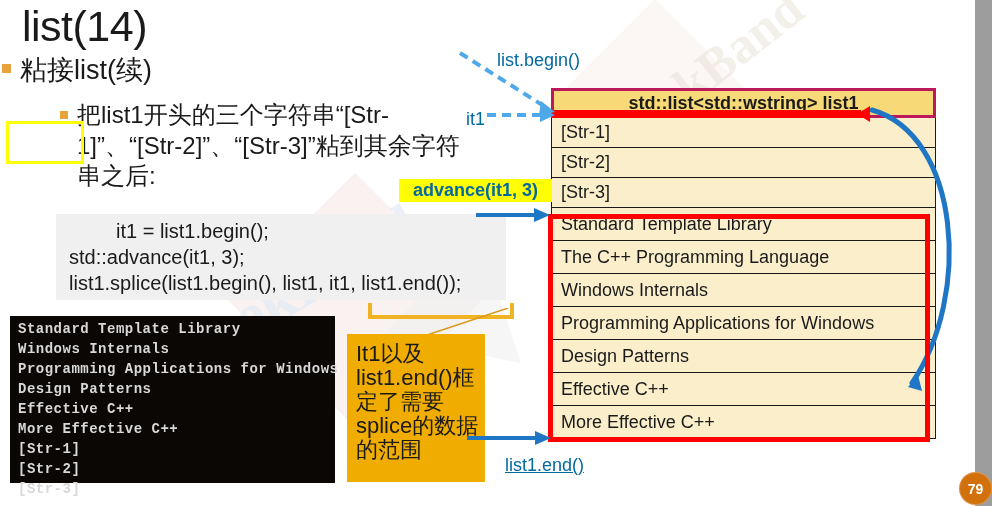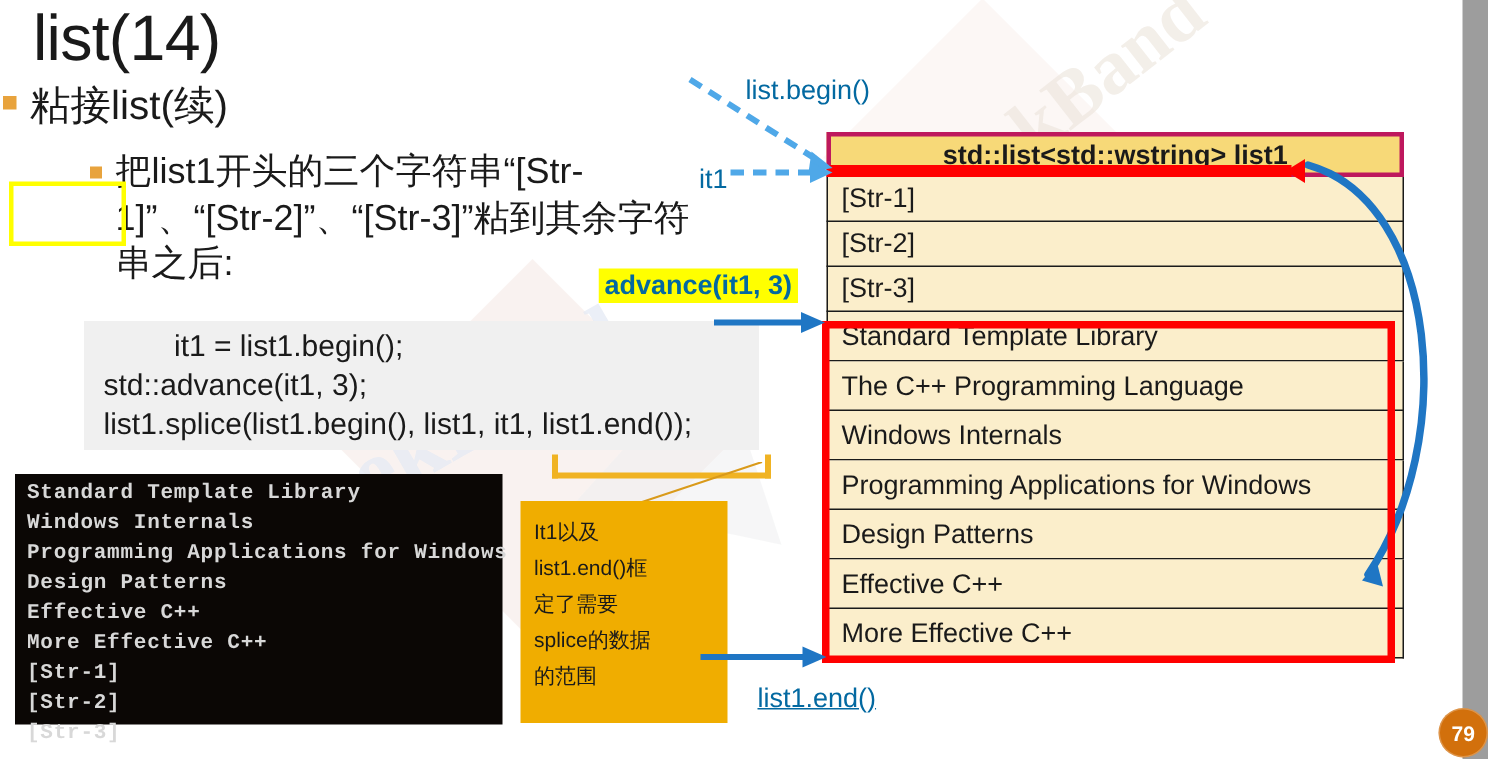--- a/index.html
+++ b/index.html
@@ -103,21 +103,21 @@
   .console .cl{line-height:20px;padding-left:8px;white-space:pre;}
   .console-hl{
     position:absolute;left:6px;top:121px;width:78px;height:43px;
     border:3px solid #ffff00;box-sizing:border-box;z-index:6;
   }
 
   
   .note{
     position:absolute;left:347px;top:334px;width:138px;height:148px;
     background:#f0ad00;z-index:6;
-    font-size:14px;line-height:24px;color:#1a1a1a;
+    font-size:22px;line-height:24px;color:#1a1a1a;
     padding:8px 0 0 9px;box-sizing:border-box;
   }
   .note div{white-space:nowrap;}
 
   
   .tbl{position:absolute;left:551px;top:88px;width:385px;z-index:4;}
   .tbl-head{
     height:30px;background:#f7d978;border:3px solid #be185d;box-sizing:border-box;
     display:flex;align-items:center;justify-content:center;
     font-size:18px;font-weight:bold;color:#1a1a1a;
@@ -148,21 +148,21 @@
   
   .blue-curve{position:absolute;left:830px;top:95px;width:160px;height:360px;z-index:6;}
 
   
   .lbl{position:absolute;font-size:18px;color:#0369a1;z-index:8;white-space:nowrap;}
   .lbl-begin{left:497px;top:50px;}
   .lbl-it1{left:466px;top:109px;}
   .lbl-end{left:505px;top:455px;text-decoration:underline;}
   .lbl-advance{
     left:399px;top:179px;background:#ffff00;font-weight:bold;font-size:18px;
-    padding:1px 4px;
+    padding:1px 14px;
   }
 
   
   .dash-svg{position:absolute;left:455px;top:45px;width:110px;height:90px;z-index:8;}
   
   .arrow-advance{position:absolute;left:474px;top:205px;width:80px;height:20px;z-index:8;}
   .arrow-end{position:absolute;left:465px;top:428px;width:90px;height:20px;z-index:8;}
 
   
   .badge{

